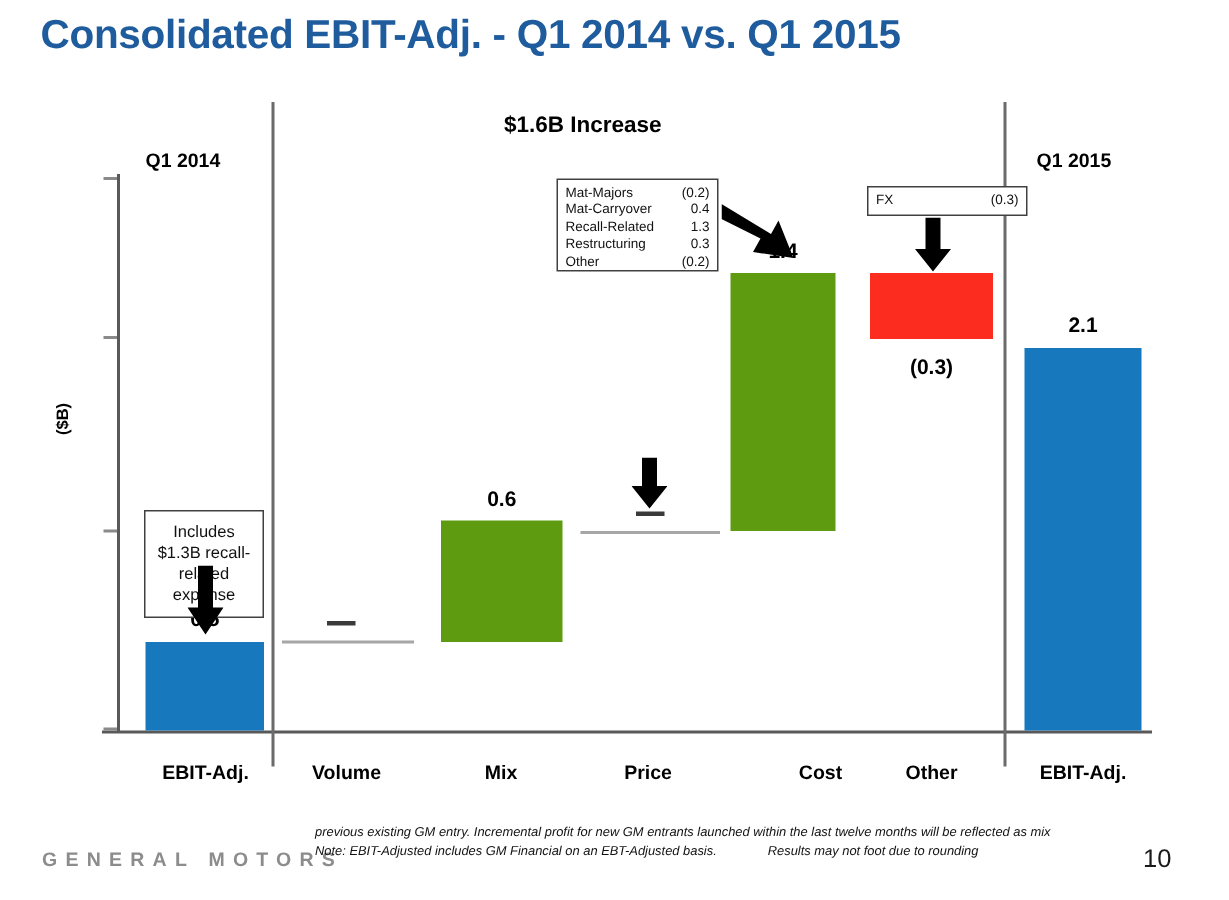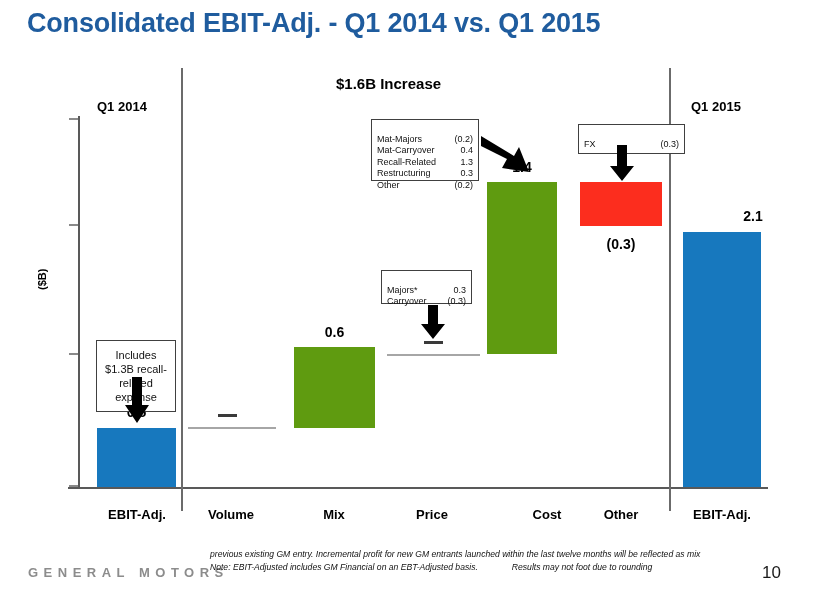--- a/index.html
+++ b/index.html
@@ -47,21 +47,21 @@
   .connector{position:absolute;height:1.6px;background:#A6A6A6;}
   .zerodash{position:absolute;height:3px;background:#3a3a3a;}
 
   
   .val{position:absolute;font-size:14px;font-weight:bold;white-space:nowrap;text-align:center;}
 
   
   .callout{
     position:absolute;border:1.4px solid #404040;background:#ffffff;
     font-size:9px;line-height:11.4px;color:#111;
-    padding:14px 5px;box-sizing:border-box;
+    padding:3px 5px;box-sizing:border-box;
   }
   .callout table{border-collapse:collapse;width:100%;}
   .callout td{padding:0;font-size:9px;white-space:nowrap;}
   .callout td.num{text-align:right;padding-left:12px;}
 
   .callout-plain{
     position:absolute;border:1.4px solid #404040;background:#ffffff;
     font-size:11px;line-height:14px;color:#111;text-align:center;
     box-sizing:border-box;display:flex;align-items:center;justify-content:center;
   }
@@ -124,34 +124,20 @@
 
     <div class="connector" style="left:188px;top:427px;width:88px;"></div>
     <div class="zerodash" style="left:218px;top:414px;width:19px;"></div>
 
     <div class="bar green" style="left:294px;top:347px;width:81px;height:81px;"></div>
     <div class="val" style="left:294px;top:324px;width:81px;">0.6</div>
 
     <div class="connector" style="left:387px;top:354px;width:93px;"></div>
     <div class="zerodash" style="left:424px;top:341px;width:19px;"></div>
 
-    <div class="callout" style="left:381px;top:270px;width:91px;height:34px;">
-      <table>
-        <tbody>
-            <tr>
-          <td>Majors*</td>
-          <td class="num">0.3</td>
-        </tr>
-        <tr>
-          <td>Carryover</td>
-          <td class="num">(0.3)</td>
-        </tr>
-      </tbody>
-        </table>
-    </div>
     <svg class="arrow-down" style="left:421px;top:305px;" width="24" height="35">
       <polygon points="7,0 17,0 17,19 24,19 12,34 0,19 7,19" fill="#000"></polygon>
     </svg>
 
     <div class="bar green" style="left:487px;top:182px;width:70px;height:172px;"></div>
     <div class="val" style="left:487px;top:159px;width:70px;">1.4</div>
 
     <div class="callout" style="left:371px;top:119px;width:108px;height:62px;">
       <table>
         <tbody>
@@ -194,21 +180,21 @@
           <td class="num">(0.3)</td>
         </tr>
       </tbody>
         </table>
     </div>
     <svg class="arrow-down" style="left:610px;top:145px;" width="24" height="37">
       <polygon points="7,0 17,0 17,21 24,21 12,36 0,21 7,21" fill="#000"></polygon>
     </svg>
 
     <div class="bar blue" style="left:683px;top:232px;width:78px;height:255px;"></div>
-    <div class="val" style="left:714px;top:208px;width:78px;">2.1</div>
+    <div class="val" style="left:683px;top:208px;width:78px;">2.1</div>
 
     <div class="val" style="left:96px;top:507px;width:82px;font-size:13px;">EBIT-Adj.</div>
     <div class="val" style="left:190px;top:507px;width:82px;font-size:13px;">Volume</div>
     <div class="val" style="left:293px;top:507px;width:82px;font-size:13px;">Mix</div>
     <div class="val" style="left:391px;top:507px;width:82px;font-size:13px;">Price</div>
     <div class="val" style="left:506px;top:507px;width:82px;font-size:13px;">Cost</div>
     <div class="val" style="left:580px;top:507px;width:82px;font-size:13px;">Other</div>
     <div class="val" style="left:681px;top:507px;width:82px;font-size:13px;">EBIT-Adj.</div>
 
   </div>

